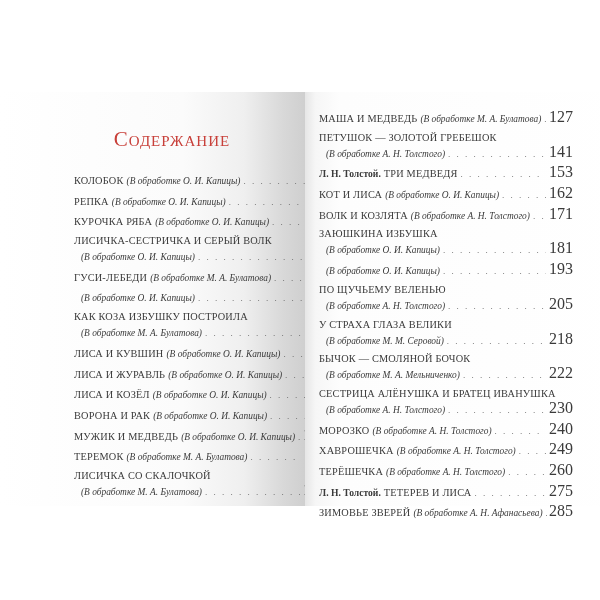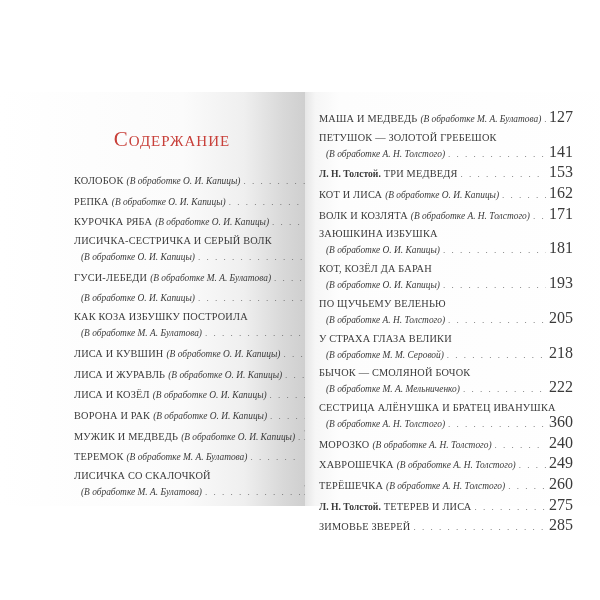--- a/index.html
+++ b/index.html
@@ -209,23 +209,20 @@
           <div class="line">
             <span class="t">ЗАЮШКИНА ИЗБУШКА</span>
           </div>
           <div class="line sub">
             <span class="a">(В обработке О. И. Капицы)</span>
             <span class="dots"></span>
             <span class="p">181</span>
           </div>
         </div>
         <div class="entry">
-          <div class="line">
-            <span class="t">КОТ, КОЗЁЛ ДА БАРАН</span>
-          </div>
           <div class="line sub">
             <span class="a">(В обработке О. И. Капицы)</span>
             <span class="dots"></span>
             <span class="p">193</span>
           </div>
         </div>
         <div class="entry">
           <div class="line">
             <span class="t">ПО ЩУЧЬЕМУ ВЕЛЕНЬЮ</span>
           </div>
@@ -255,21 +252,21 @@
             <span class="p">222</span>
           </div>
         </div>
         <div class="entry">
           <div class="line">
             <span class="t">СЕСТРИЦА АЛЁНУШКА И БРАТЕЦ ИВАНУШКА</span>
           </div>
           <div class="line sub">
             <span class="a">(В обработке А. Н. Толстого)</span>
             <span class="dots"></span>
-            <span class="p">360</span>
+            <span class="p">230</span>
           </div>
         </div>
         <div class="entry">
           <div class="line">
             <span class="t">МОРОЗКО</span>
             <span class="a">(В обработке А. Н. Толстого)</span>
             <span class="dots"></span>
             <span class="p">240</span>
           </div>
         </div>
@@ -293,19 +290,20 @@
           <div class="line">
             <span class="b">Л. Н. Толстой.</span>
             <span class="t">ТЕТЕРЕВ И ЛИСА</span>
             <span class="dots"></span>
             <span class="p">275</span>
           </div>
         </div>
         <div class="entry">
           <div class="line">
             <span class="t">ЗИМОВЬЕ ЗВЕРЕЙ</span>
+            <span class="a">(В обработке А. Н. Афанасьева)</span>
             <span class="dots"></span>
             <span class="p">285</span>
           </div>
         </div>
       </div>
   </div>
 </div>
 
 </body></html>

